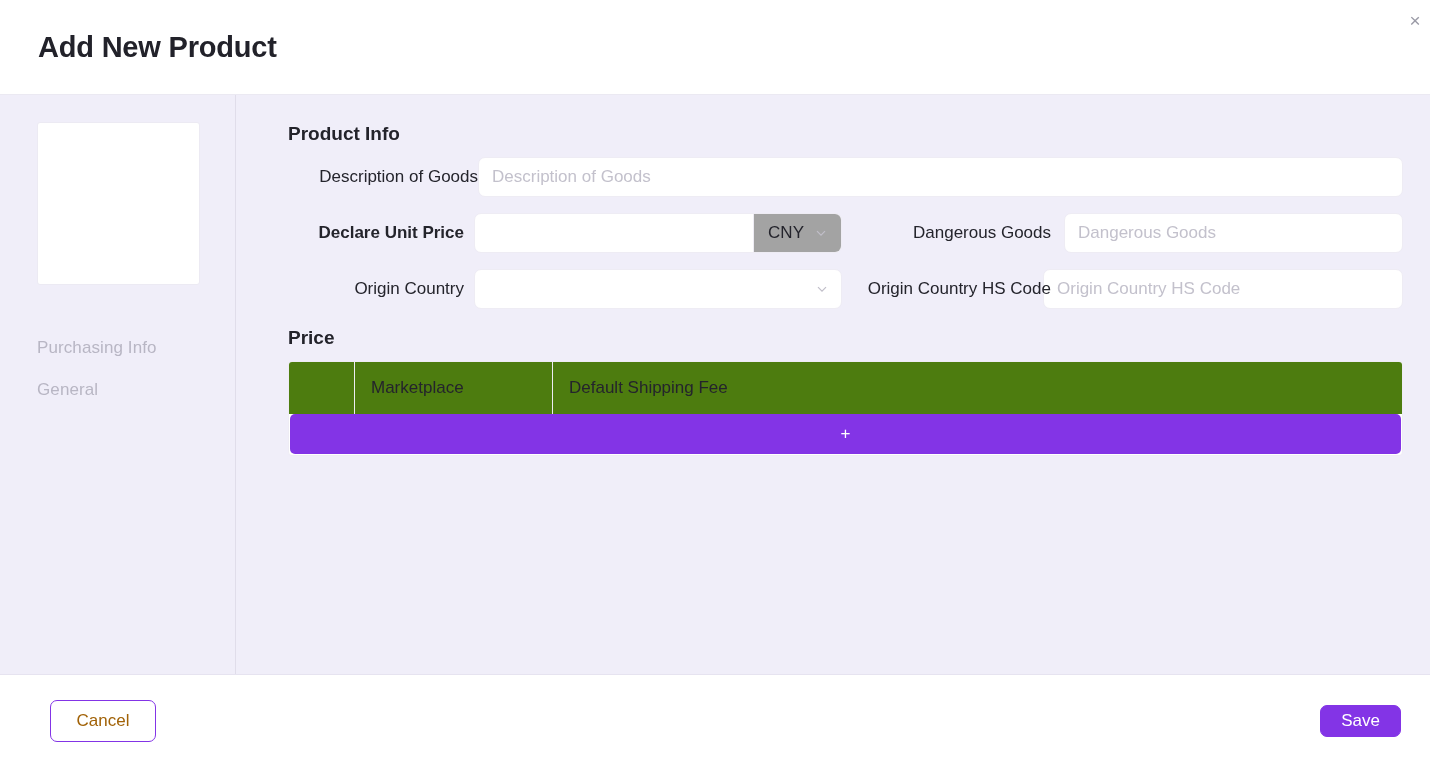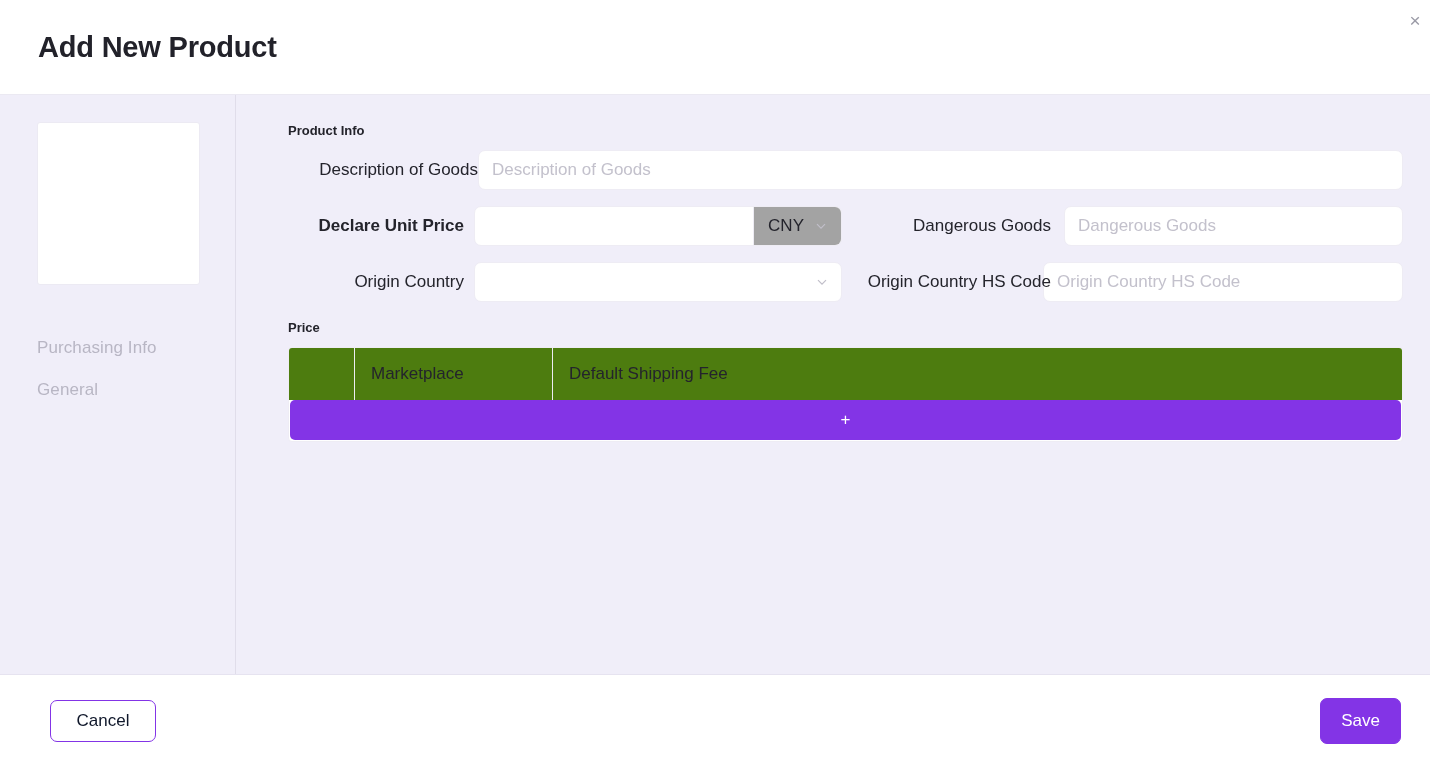--- a/index.html
+++ b/index.html
@@ -80,21 +80,21 @@
     font-weight: bold;
   }
 
   
   .content {
     flex: 1 1 auto;
     padding: 28px 27px 0 52px;
     min-width: 0;
   }
   .section-title {
-    font-size: 13px;
+    font-size: 19px;
     font-weight: bold;
     color: #23232b;
     margin: 0 0 12px 0;
   }
 
   .form-row {
     display: flex;
     align-items: center;
     margin-bottom: 16px;
   }
@@ -219,25 +219,25 @@
     font-size: 17px;
     border-radius: 7px;
     cursor: pointer;
     font-family: "Liberation Sans", sans-serif;
     display: inline-flex; align-items: center; justify-content: center;
   }
   .btn-cancel {
     height: 42px; min-width: 106px;
     background: #ffffff;
     border: 1.6px solid #8334e6;
-    color: #0f172a;
+    color: #a16207;
     padding: 0 18px;
   }
   .btn-save {
-    height: 46px; min-width: 80px;
+    height: 32px; min-width: 80px;
     background: #8334e6;
     border: 1.6px solid #8334e6;
     color: #ffffff;
     padding: 0 20px;
   }
 </style>
 </head>
 <body>
 
 <div class="modal">

